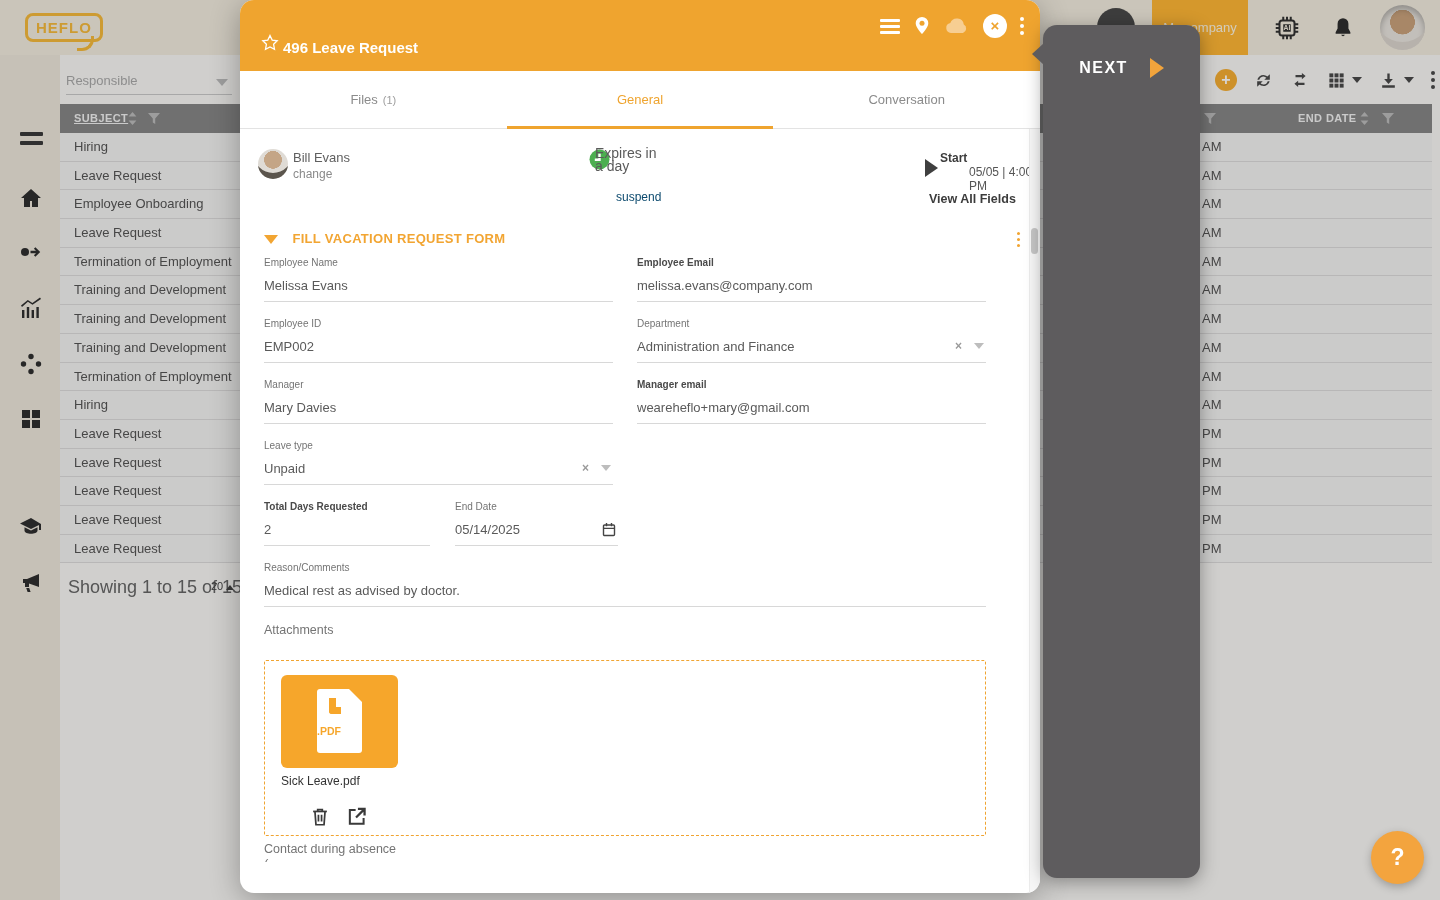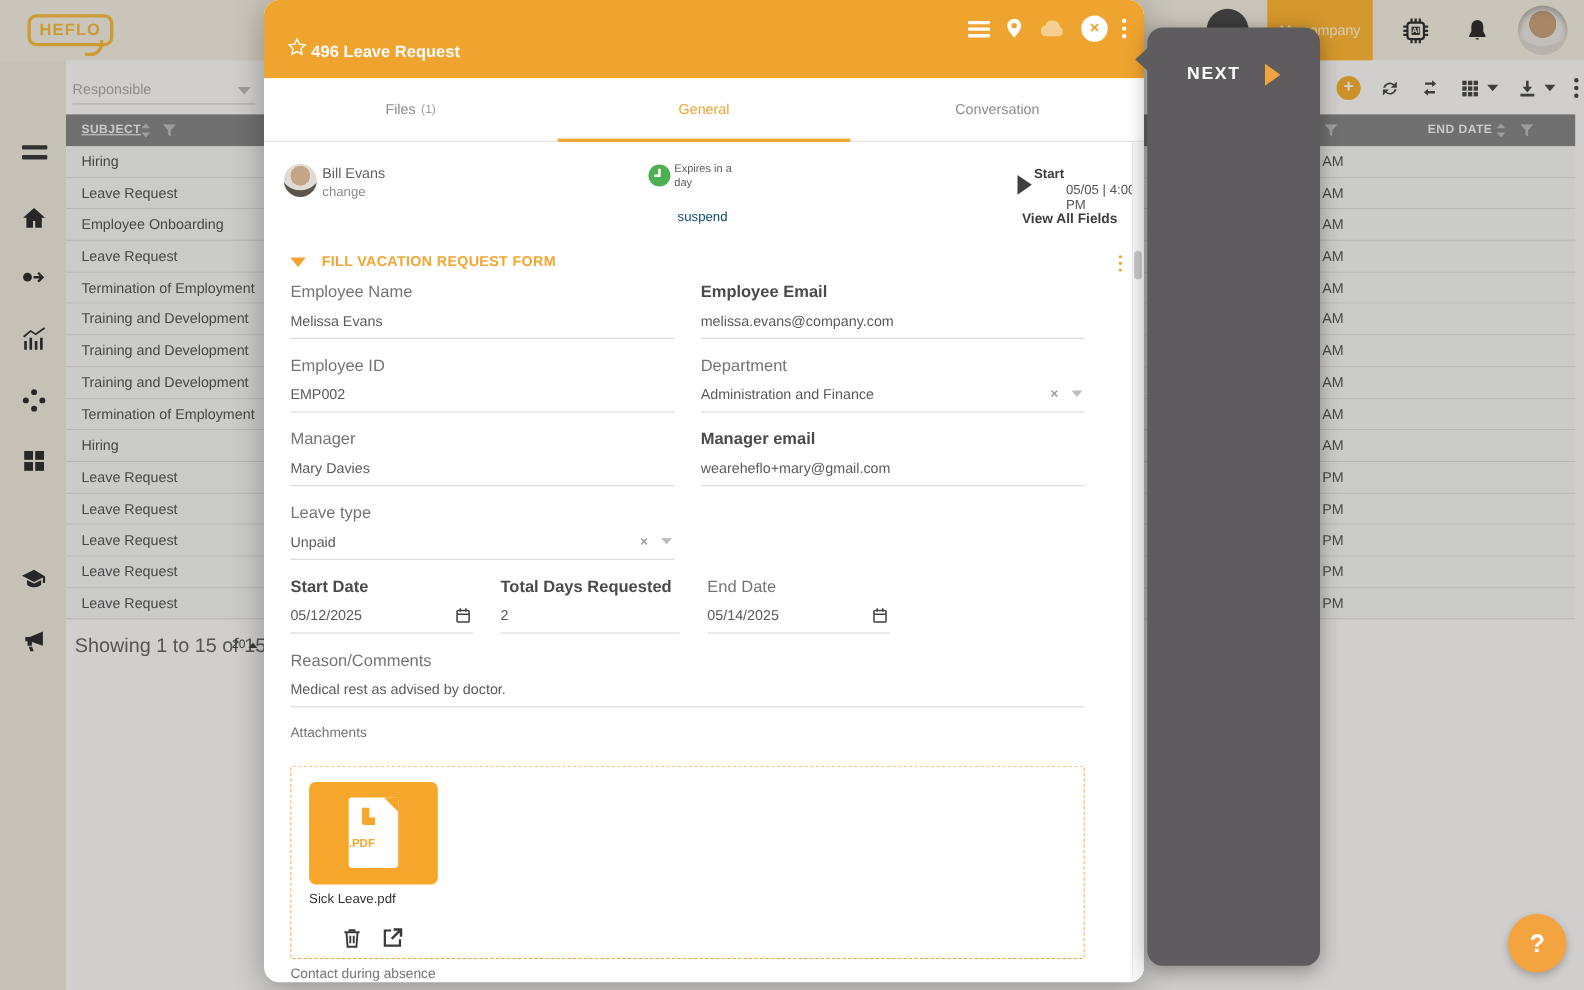--- a/index.html
+++ b/index.html
@@ -57,37 +57,37 @@
   .m-tab { flex:1; display:flex; align-items:center; justify-content:center; gap:5px; font-size:13px; color:#8b8b8b; position:relative; }
   .m-tab .cnt { font-size:11px; color:#9d9d9d; }
   .m-tab.active { color:#efa42f; }
   .m-tab.active::after { content:""; position:absolute; left:0; right:0; bottom:-1px; height:3px; background:#efa42f; }
 
   .info-row { position:relative; height:58px; margin-top:18px; }
   .bill-avatar { position:absolute; left:18px; top:2px; width:30px; height:30px; border-radius:50%; background:radial-gradient(circle at 50% 36%, #c4a586 0 36%, #dfdbd5 37% 100%); box-shadow:inset 0 -10px 0 -4px #5b554d; }
   .bill-name { position:absolute; left:53px; top:3px; font-size:13px; color:#5f5f5f; }
   .bill-change { position:absolute; left:53px; top:20px; font-size:12px; color:#8a8a8a; }
   .exp-clock { position:absolute; left:349px; top:2px; }
-  .exp-text { position:absolute; left:373px; top:0; font-size:10px; color:#5a5a5a; width:66px; line-height:13px; }
+  .exp-text { position:absolute; left:355px; top:0; font-size:14px; color:#5a5a5a; width:66px; line-height:13px; }
   .exp-suspend { position:absolute; left:376px; top:43px; font-size:12px; color:#0c4a6e; }
   .start-play { position:absolute; left:685px; top:12px; width:0; height:0; border-left:13px solid #3f3f3f; border-top:9px solid transparent; border-bottom:9px solid transparent; }
   .start-lbl { position:absolute; left:700px; top:4px; font-size:12px; font-weight:bold; color:#3c3c3c; }
   .start-val { position:absolute; left:729px; top:18px; font-size:12px; color:#555; }
   .viewall { position:absolute; left:689px; top:45px; font-size:12.5px; font-weight:bold; color:#3c3c3c; }
 
   .section-row { position:relative; margin:24px 42px 0 24px; }
   .sec-caret { display:inline-block; width:0; height:0; border-left:7px solid transparent; border-right:7px solid transparent; border-top:9px solid #f2a532; vertical-align:-1px; }
   .sec-title { display:inline-block; margin-left:10px; color:#f2a532; font-weight:bold; font-size:13px; letter-spacing:.3px; }
   .m-kebab { position:absolute; right:-22px; top:0; } .m-kebab i{ display:block; width:3.5px; height:3.5px; border-radius:50%; background:#f2a532; margin:2.5px 0; }
   .m-scroll { position:absolute; right:0; top:129px; bottom:0; width:11px; background:#f7f7f7; border-left:1px solid #ececec; }
   .m-thumb { position:absolute; right:2px; top:99px; width:7px; height:26px; border-radius:4px; background:#c6c6c6; }
 
   .form-grid { display:grid; grid-template-columns:1fr 1fr; column-gap:24px; row-gap:16px; margin:10px 54px 0 24px; }
   .span2 { grid-column:1 / 3; }
-  .field .lbl { font-size:15px; color:#747474; margin-bottom:10px; }
+  .field .lbl { font-size:10px; color:#747474; margin-bottom:10px; }
   .field.boldlbl .lbl { color:#4a4a4a; font-weight:bold; }
   .field .val { position:relative; font-size:13px; color:#5a5a5a; padding-bottom:6px; border-bottom:1px solid #d8d8d8; min-height:24px; }
   .sel-x { position:absolute; right:24px; top:0; font-size:12px; font-weight:bold; color:#9a9a9a; }
   .sel-caret { position:absolute; right:2px; top:4px; width:0; height:0; border-left:5.5px solid transparent; border-right:5.5px solid transparent; border-top:6.5px solid #bdbdbd; }
   .cal { position:absolute; right:2px; top:0; color:#444; }
   .date-row { display:grid; grid-template-columns:166px 163px 166px; column-gap:25px; }
 
   .attach-label { font-size:12.5px; color:#747474; margin-bottom:23px; }
   .attach-box { position:relative; border:1px dashed #f0a431; height:176px; border-radius:2px; }
   .pdf-tile { position:absolute; left:16px; top:14px; width:117px; height:93px; background:#f6a62b; border-radius:6px; }
@@ -449,32 +449,20 @@
         <div class="lbl">Leave type</div>
         <div class="val">
           <span>Unpaid</span>
           <span class="sel-x">×</span>
           <span class="sel-caret"></span>
         </div>
       </div>
       <div></div>
 
       <div class="date-row span2">
-        <div class="field boldlbl">
-          <div class="lbl">Start Date</div>
-          <div class="val">
-            <span>05/12/2025</span>
-            <span class="cal">
-              <svg width="14" height="15" viewBox="0 0 14 15" fill="none" stroke="#444" stroke-width="1.4">
-                  <rect x="1.5" y="3" width="11" height="10.5" rx="1"></rect>
-                  <path d="M4.5 1v3.2M9.5 1v3.2M1.5 6.4h11"></path>
-                </svg>
-            </span>
-          </div>
-        </div>
         <div class="field boldlbl">
           <div class="lbl">Total Days Requested</div>
           <div class="val">2</div>
         </div>
         <div class="field">
           <div class="lbl">End Date</div>
           <div class="val">
             <span>05/14/2025</span>
             <span class="cal">
               <svg width="14" height="15" viewBox="0 0 14 15" fill="none" stroke="#444" stroke-width="1.4">

